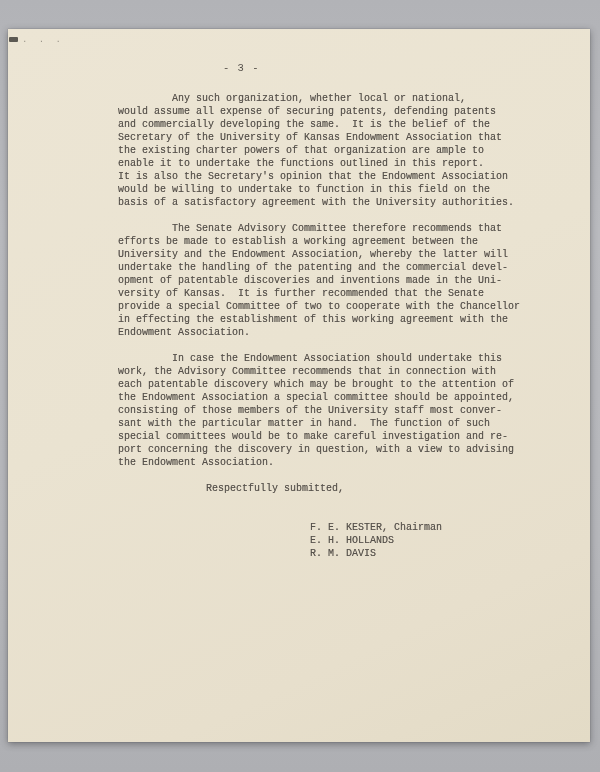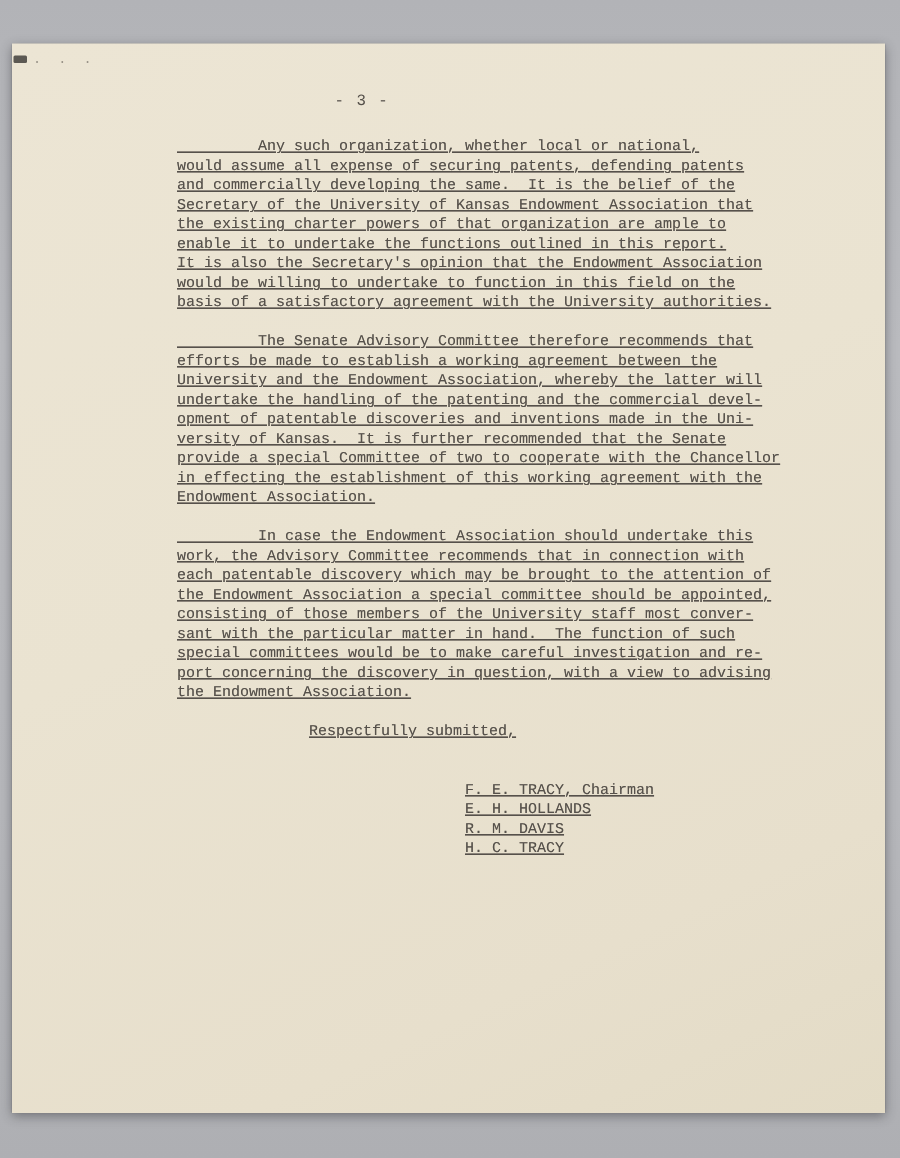--- a/index.html
+++ b/index.html
@@ -52,21 +52,20 @@
   }
   .body-text {
     position: absolute;
     left: 110px;
     top: 63px;
     width: 420px;
     font-size: 10px;
     line-height: 13px;
     color: #56514b;
     text-shadow: 0 0 0.4px rgba(86,81,75,0.55);
-    text-decoration: underline;
   }
   .paragraph {
     white-space: pre-wrap;
     margin: 0 0 13px 0;
   }
   .closing {
     margin: 13px 0 0 88px;
     white-space: pre;
   }
   .signatures {
@@ -118,21 +117,20 @@
 consisting of those members of the University staff most conver-
 sant with the particular matter in hand.  The function of such
 special committees would be to make careful investigation and re-
 port concerning the discovery in question, with a view to advising
 the Endowment Association.</div>
 
 
       <div class="closing">Respectfully submitted,</div>
 
       <div class="signatures">
-        <div class="signature-line">F. E. TRACY, Chairman</div>
+        <div class="signature-line">F. E. KESTER, Chairman</div>
         <div class="signature-line">E. H. HOLLANDS</div>
         <div class="signature-line">R. M. DAVIS</div>
-        <div class="signature-line">H. C. TRACY</div>
       </div>
 
     </div>
   </div>
 </div>
 
 </body></html>

